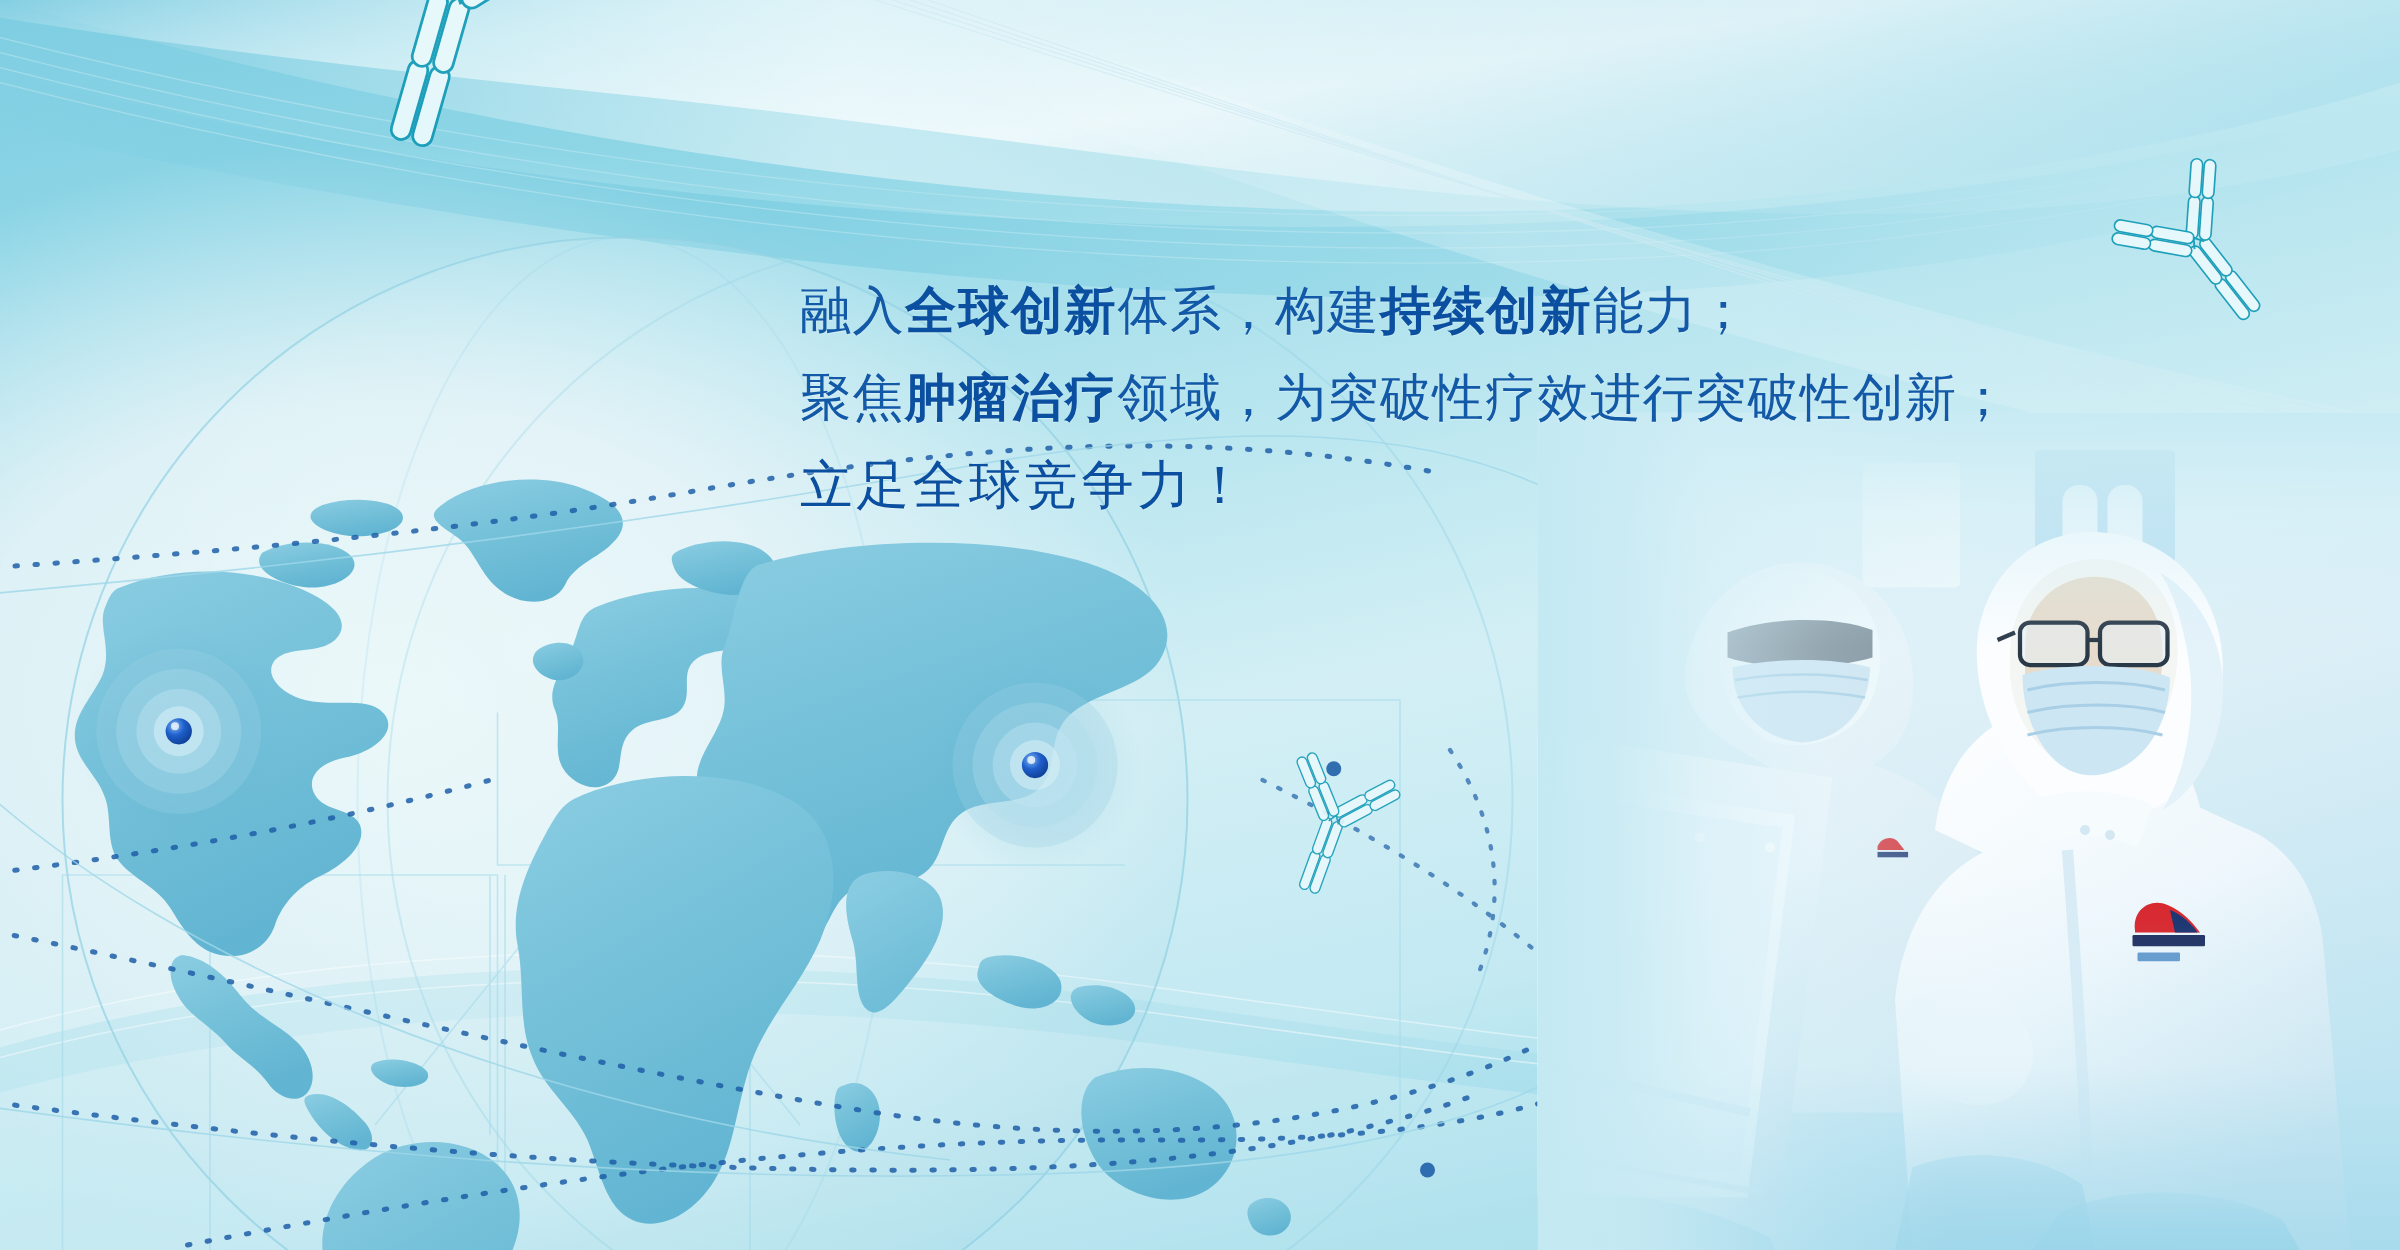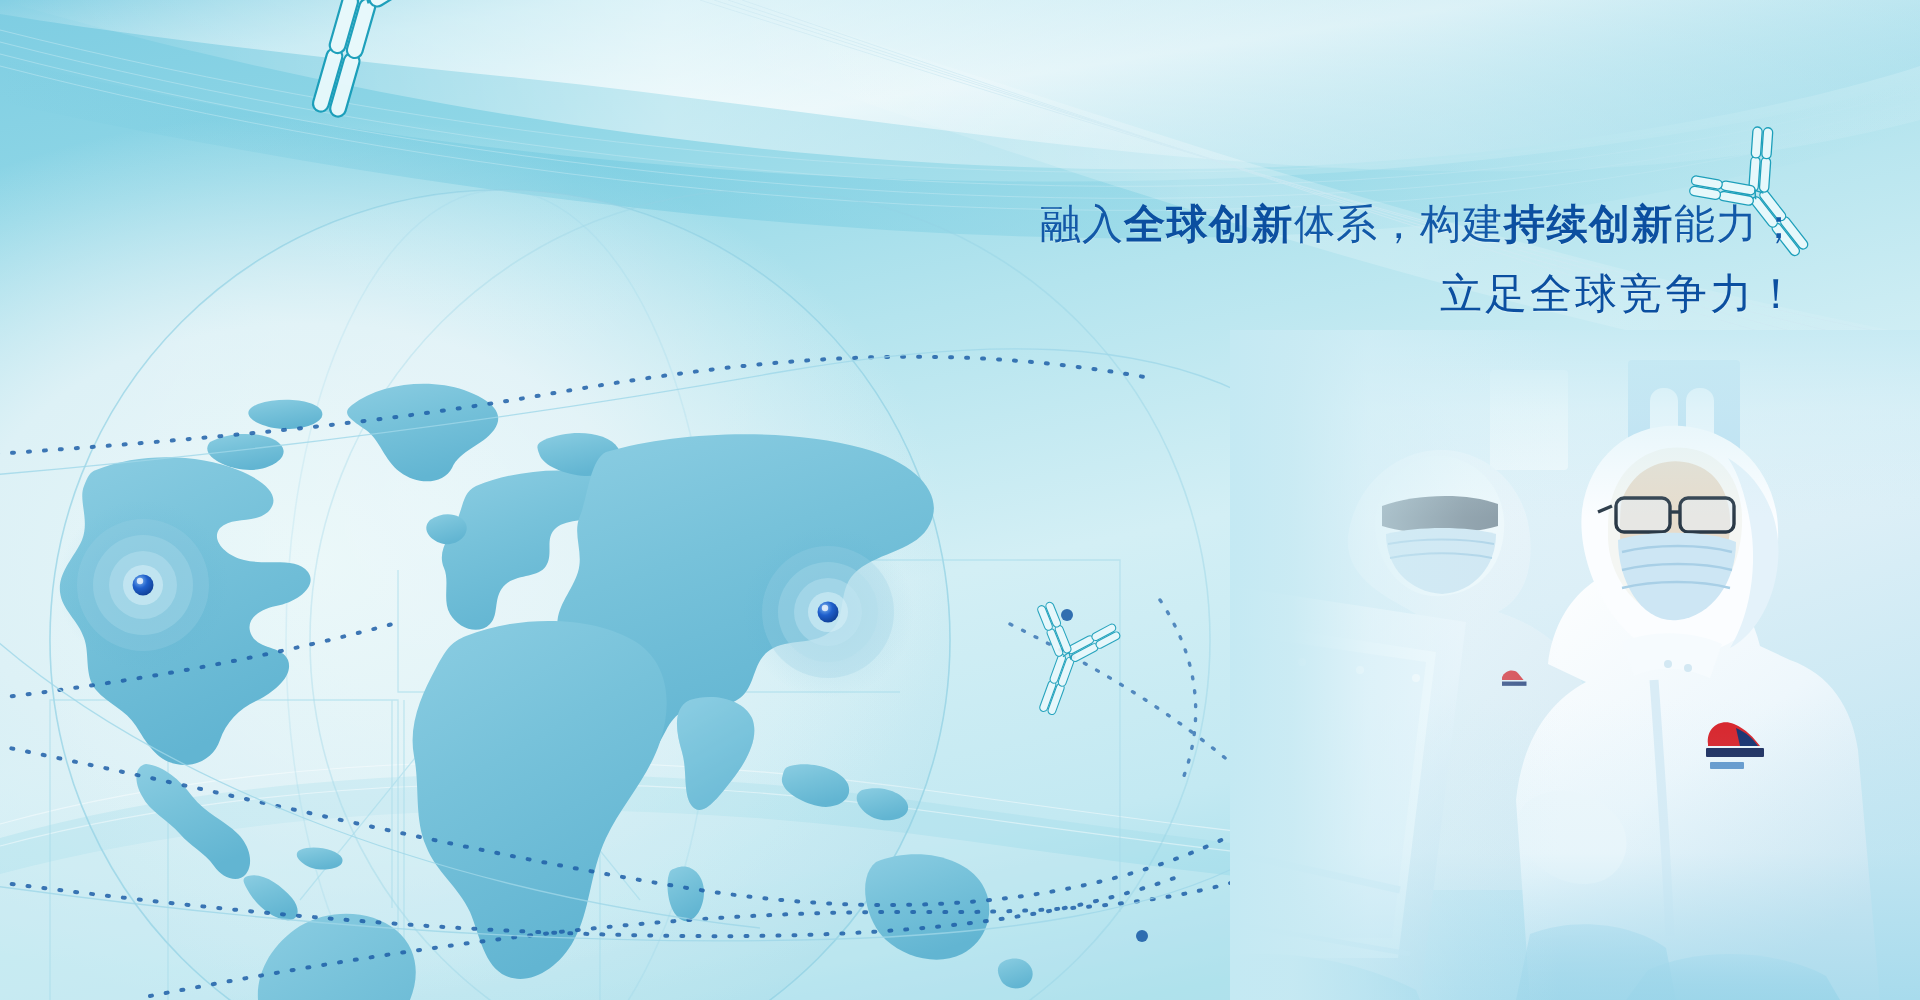--- a/index.html
+++ b/index.html
@@ -13,22 +13,22 @@
     position:relative; width:1920px; height:1000px; overflow:hidden;
     background:
       radial-gradient(ellipse 900px 620px at 16% 56%, #e6f6f8 0%, #ddf1f6 38%, rgba(221,241,246,0) 72%),
       linear-gradient(168deg,#7ecde2 0%, #8ed6e6 16%, #b4e4ee 36%, #d3eff5 55%, #c3e9f2 74%, #9ddbe9 88%, #8ad3e6 100%);
   }
   .layer{position:absolute; top:0; left:0; width:1920px; height:1000px; pointer-events:none;}
   .layer svg{display:block;width:1920px;height:1000px;}
 
   
   #headline{
-    position:absolute; left:640px; top:189px; width:1160px;
-    text-align:right;
+    position:absolute; left:640px; top:213px; width:1160px;
+    text-align:left;
     color:#1259a8;
     font-size:41px;
     line-height:70px;
     letter-spacing:1px;
     white-space:nowrap;
     text-shadow:0 1px 1px rgba(255,255,255,.35);
   }
   #headline .ln{display:block;}
   #headline .b{font-weight:bold; color:#0b4fa0; letter-spacing:1.5px;}
   #headline .ln3{font-weight:normal; color:#0b4fa0; letter-spacing:3px; font-size:42px;}
@@ -411,16 +411,19 @@
 
       <path d="M-60,636 C20,614 110,622 186,660 L190,670 L-60,670 Z" fill="#6fc7de" opacity=".55"></path>
     </svg>
     <div class="veil"></div>
   </div>
 
   <div id="headline" class="nosel">
     <span class="ln">
       <span>融入</span><span class="b">全球创新</span><span>体系，构建</span><span class="b">持续创新</span><span>能力；</span>
     </span>
+    <span class="ln">
+      <span>聚焦</span><span class="b">肿瘤治疗</span><span>领域，为突破性疗效进行突破性创新；</span>
+    </span>
     <span class="ln ln3">立足全球竞争力！</span>
   </div>
 
 </div>
 
 </body></html>

